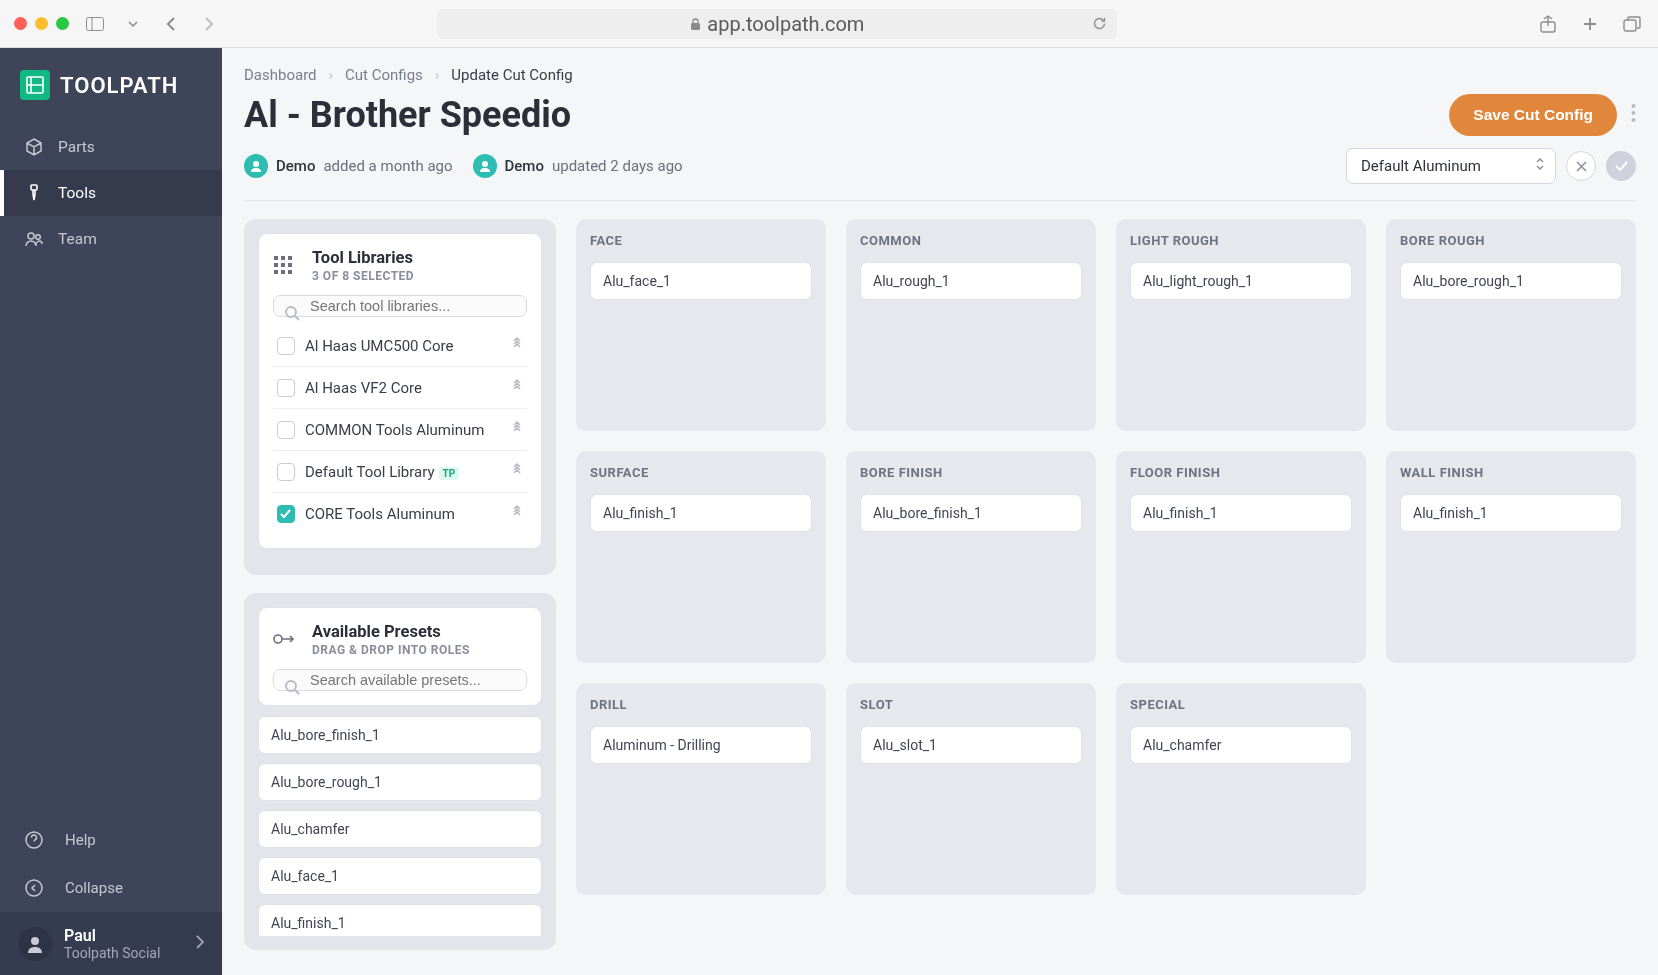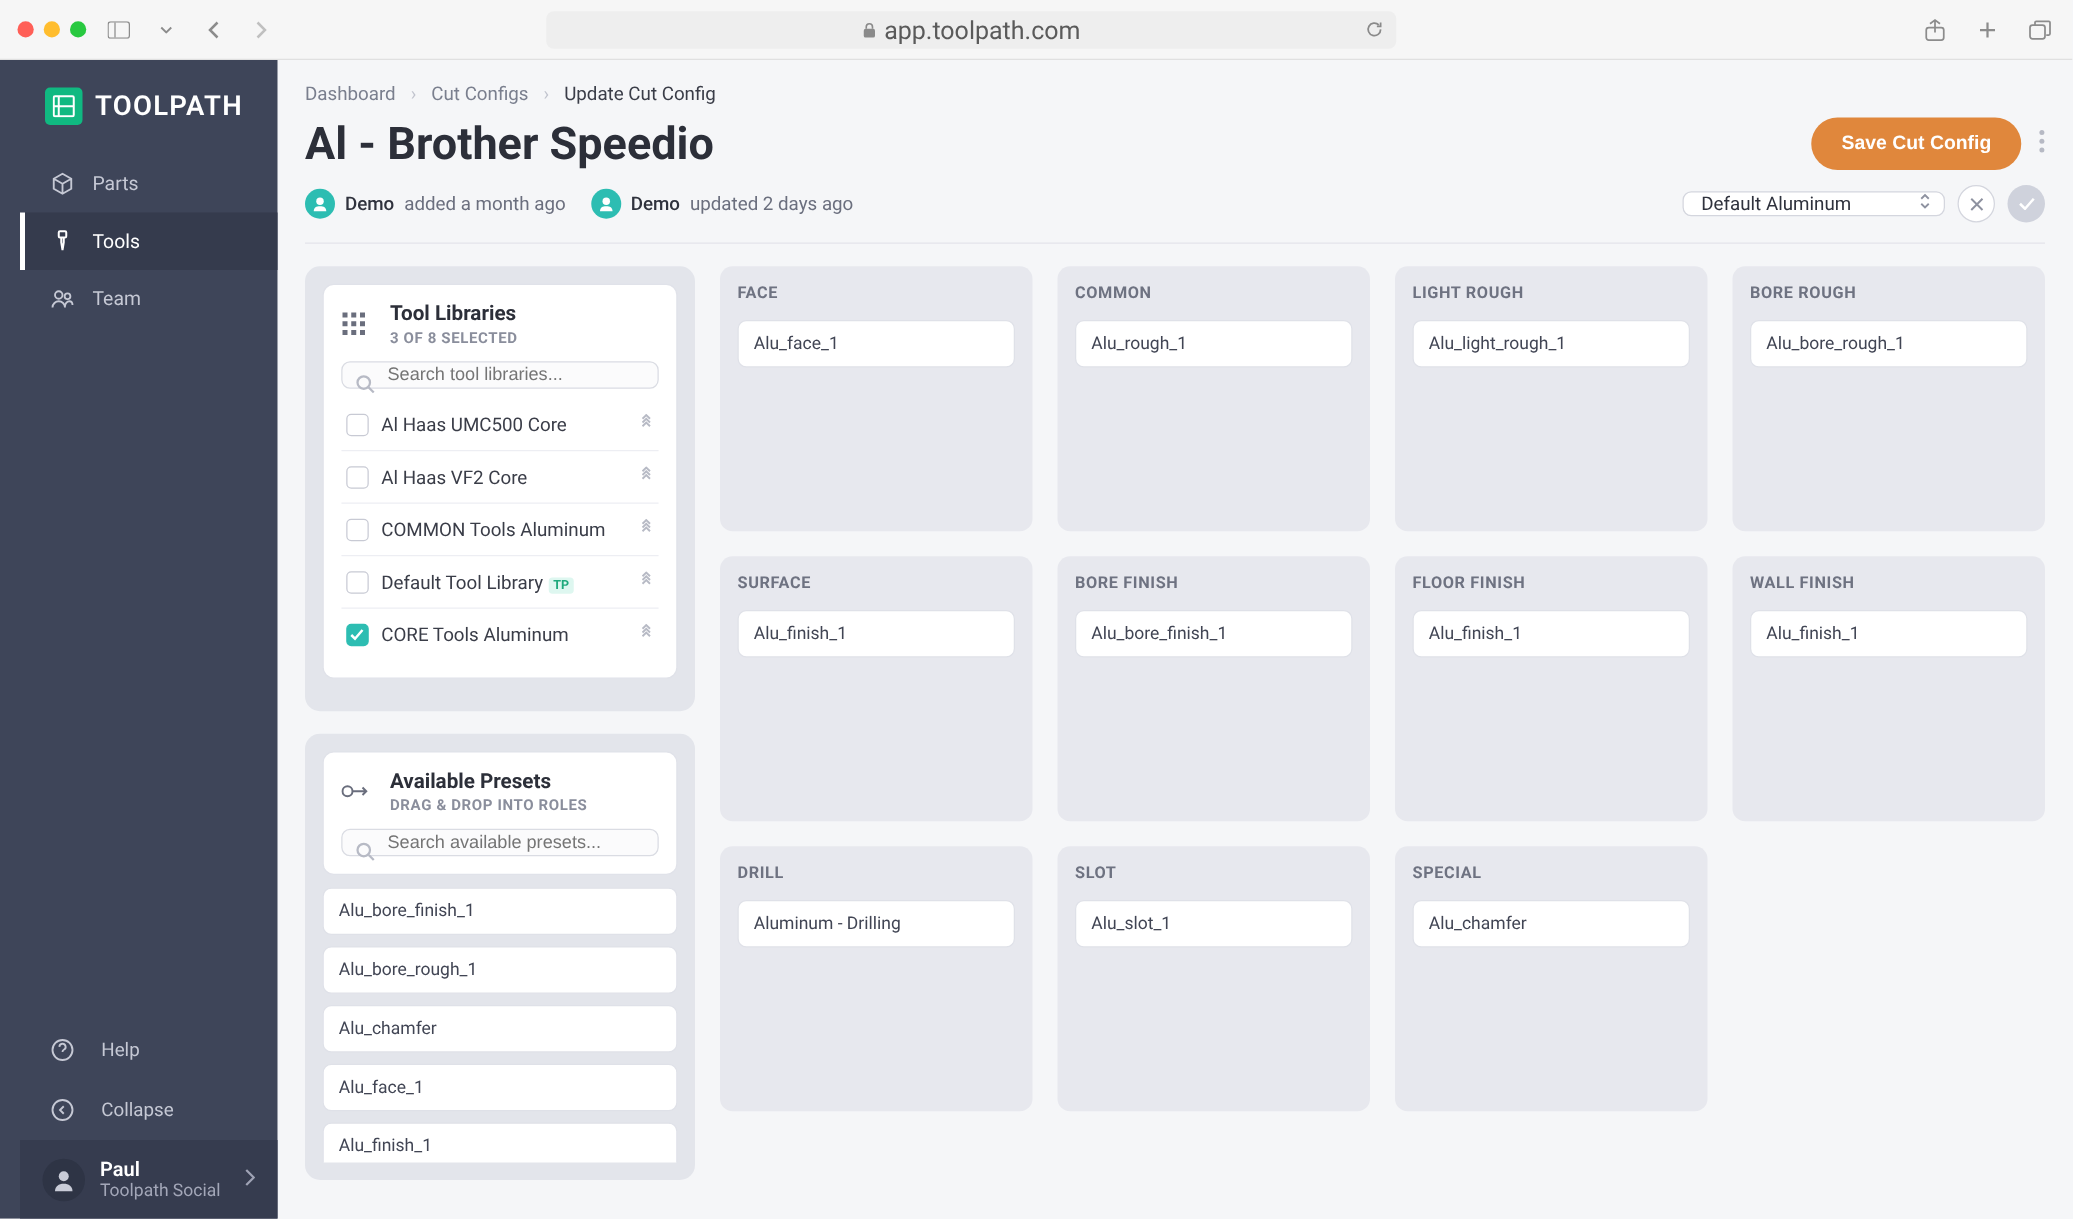--- a/index.html
+++ b/index.html
@@ -10,21 +10,21 @@
 .traffic-lights { display:flex; gap:8px; }
 .tl { width:13px; height:13px; border-radius:50%; }
 .tl.red{background:#ff5f57;} .tl.yellow{background:#ffbd2e;} .tl.green{background:#28c940;}
 .chrome-icon{ color:#8c8c8c; display:inline-flex; align-items:center; justify-content:center; width:24px; }
 .url-bar{ flex:0 0 680px; margin:0 auto; height:30px; background:#eeeeee; border-radius:6px; display:flex; align-items:center; justify-content:center; gap:6px; color:#5a5a5a; font-size:20px; position:relative;}
 .url-bar .reload{ position:absolute; right:10px; }
 .chrome-right{ margin-left:auto; display:flex; gap:18px; }
 
 
 .app{ display:flex; height: calc(975px - 48px); }
-.sidebar{ width:222px; background:#3e4559; color:#d4d6de; display:flex; flex-direction:column;padding-left:16px; }
+.sidebar{ width:222px; background:#3e4559; color:#d4d6de; display:flex; flex-direction:column; }
 .logo{ display:flex; align-items:center; gap:10px; padding: 22px 20px 24px; }
 .logo-mark{ width:30px; height:30px; background:#10b981; border-radius:4px; display:flex; align-items:center; justify-content:center;}
 .logo-text{ font-size:22px; font-weight:600; letter-spacing:1px; color:#fff; }
 .nav{ display:flex; flex-direction:column; }
 .nav-item{ display:flex; align-items:center; gap:14px; padding: 13px 24px; color:#c5c8d4; font-size:15.5px; cursor:pointer; position:relative;}
 .nav-item.active{ color:#fff; background:#353b4d; }
 .nav-item.active::before{ content:""; position:absolute; left:0; top:0; bottom:0; width:4px; background:#fff; }
 .nav-icon{ width:20px; display:inline-flex; }
 .sidebar-spacer{ flex:1; }
 .sidebar-footer{ padding: 14px 24px; display:flex; align-items:center; gap:21px; color:#c5c8d4; font-size:15px; cursor:pointer;}
@@ -42,21 +42,21 @@
 .title-row{ display:flex; align-items:center; }
 .page-title{ font-size:36px; font-weight:700; color:#2c2f39; }
 .save-btn{ margin-left:auto; background:#e0873c; color:#fff; border:none; border-radius:22px; padding:12px 24px; font-size:15.5px; font-weight:600; cursor:pointer; }
 .kebab{ margin-left:14px; color:#b6b9c4; cursor:pointer; }
 
 .meta-row{ display:flex; align-items:center; gap:20px; margin-top:12px; padding-bottom:16px; border-bottom:1px solid #e3e4ea; }
 .meta-item{ display:flex; align-items:center; gap:8px; color:#6b6f7e; font-size:15px;}
 .meta-item .nm{ color:#2f323d; font-weight:500; }
 .mini-avatar{ width:24px; height:24px; border-radius:50%; background:#2dbdb2; display:inline-flex; align-items:center; justify-content:center; color:#fff;}
 .meta-right{ margin-left:auto; display:flex; align-items:center; gap:10px; }
-.pill-select{ height:20px; border:1px solid #d4d6de; background:#fff; border-radius:7px; padding: 0 30px 0 14px; font-size:15px; color:#2f323d; min-width:210px; position:relative; display:flex; align-items:center;}
+.pill-select{ height:36px; border:1px solid #d4d6de; background:#fff; border-radius:7px; padding: 0 30px 0 14px; font-size:15px; color:#2f323d; min-width:210px; position:relative; display:flex; align-items:center;}
 .pill-select .caret{ position:absolute; right:10px; color:#8e92a0;}
 .circle-btn{ width:30px; height:30px; border-radius:50%; border:1px solid #d4d6de; background:#fff; display:inline-flex; align-items:center; justify-content:center; color:#8e92a0; cursor:pointer;}
 .circle-btn.solid{ background:#cfd2dc; border:none; color:#fff; }
 
 .workspace{ display:flex; gap:20px; margin-top:18px; }
 .left-col{ width:312px; display:flex; flex-direction:column; gap:18px; }
 .panel{ background:#e3e5eb; border-radius:12px; padding:14px; }
 .card{ background:#fff; border:1px solid #e0e2e9; border-radius:9px; padding:14px; margin-bottom:12px;}
 .card-head{ display:flex; align-items:center; gap:13px; margin-bottom:12px;}
 .card-head .ico{ width:26px; color:#6a6e7d; padding-top:2px;}

